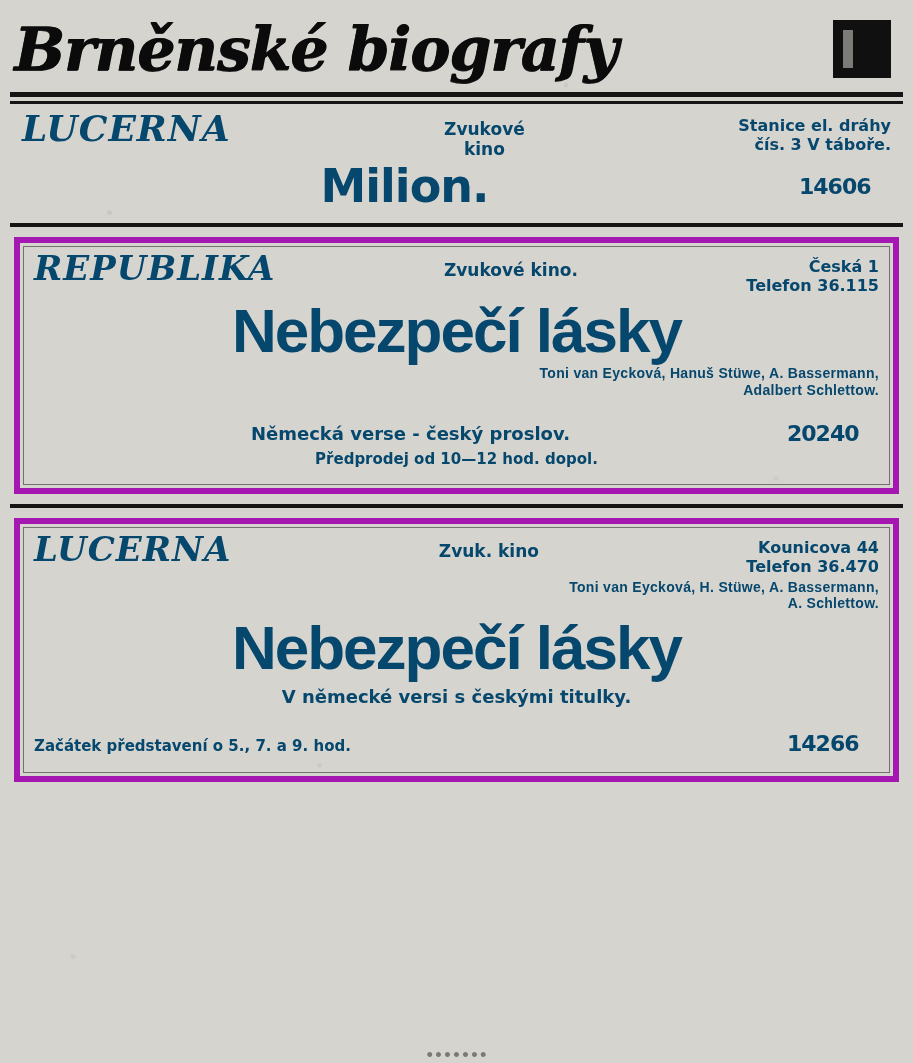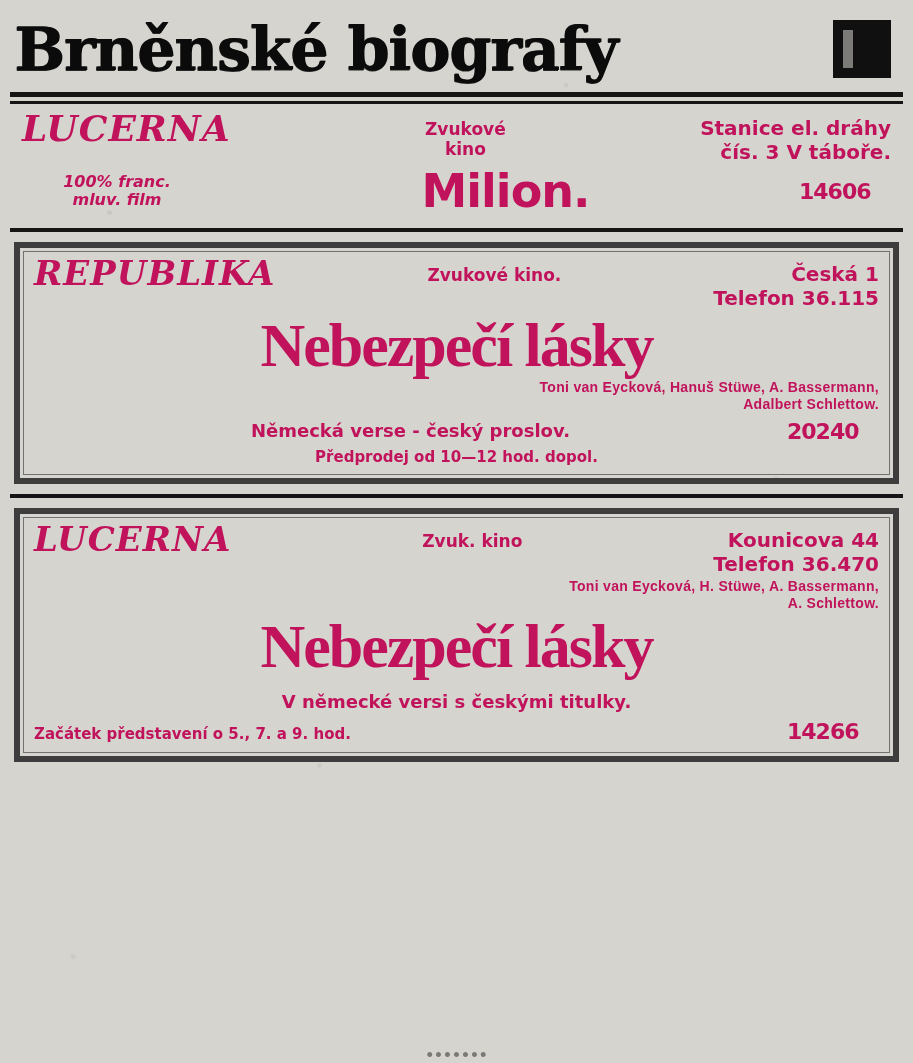--- a/index.html
+++ b/index.html
@@ -37,20 +37,21 @@
 
   
   .masthead {
     position: relative;
     height: 92px;
     padding: 6px 14px 0 14px;
     box-sizing: border-box;
     display: flex;
     align-items: center;
     justify-content: space-between;
+    font-style: italic;
   }
   .masthead-title {
     font-family: "DejaVu Serif", serif;
     font-weight: 700;
     font-size: 60px;
     line-height: 1;
     letter-spacing: -1px;
     color: #111;
     text-shadow: 1px 0 0 #111, 0 1px 0 #2a2a2a;
     white-space: nowrap;
@@ -83,26 +84,26 @@
     margin: 6px 10px 0 10px;
     border-top: 4px solid #1a1a1a;
   }
 
   
   .ad {
     position: relative;
     margin: 0 12px;
     padding: 6px 10px 8px 10px;
     box-sizing: border-box;
-    color: #be185d;
+    color: #0c4a6e;
   }
   .ad.boxed {
-    border: 6px solid #404040;
+    border: 6px solid #a21caf;
     margin: 10px 14px;
-    padding: 8px 14px 12px 14px;
+    padding: 8px 14px 20px 14px;
   }
   .ad.boxed::after {
     content: "";
     position: absolute;
     inset: 3px;
     border: 1px solid rgba(20,20,20,.5);
     pointer-events: none;
   }
 
   .head-row {
@@ -128,21 +129,21 @@
     font-weight: 700;
     font-size: 17px;
     line-height: 1.15;
     text-align: center;
     padding-top: 10px;
     white-space: pre-line;
   }
   .head-right {
     font-family: "DejaVu Sans", sans-serif;
     font-weight: 700;
-    font-size: 20px;
+    font-size: 16px;
     line-height: 1.2;
     text-align: right;
     padding-top: 6px;
     white-space: pre-line;
   }
 
   .row-flex {
     display: flex;
     align-items: center;
     justify-content: space-between;
@@ -173,21 +174,21 @@
     font-family: "DejaVu Sans", sans-serif;
     font-weight: 700;
     font-size: 22px;
     flex: 0 0 auto;
     width: 92px;
     text-align: left;
     letter-spacing: -1px;
   }
 
   .film-title-big {
-    font-family: Liberation Serif, serif;
+    font-family: Liberation Sans, sans-serif;
     font-weight: 700;
     font-size: 62px;
     line-height: 1.02;
     letter-spacing: -2px;
     text-align: center;
     margin: 4px 0 2px 0;
   }
 
   .cast {
     font-family: Liberation Sans, sans-serif;
@@ -198,27 +199,27 @@
     letter-spacing: .3px;
     white-space: pre-line;
     margin: 2px 0;
   }
   .subnote {
     font-family: "DejaVu Sans", sans-serif;
     font-weight: 700;
     font-size: 18px;
     line-height: 1.25;
     text-align: center;
-    margin-top: 12px;
+    margin-top: 6px;
   }
   .subnote-row {
     display: flex;
     align-items: center;
     justify-content: space-between;
-    margin-top: 6px;
+    margin-top: 23px;
   }
   .subnote-row .subnote { flex: 1 1 auto; margin-top: 0; }
   .subnote-row .phone-code { width: 92px; }
 
   .presale {
     font-family: "DejaVu Sans", sans-serif;
     font-weight: 700;
     font-size: 15px;
     text-align: center;
     margin-top: 4px;
@@ -251,22 +252,20 @@
 
   <div class="ad">
     <div class="head-row">
       <div class="cinema-name">LUCERNA</div>
       <div class="head-mid">Zvukové
 kino</div>
       <div class="head-right">Stanice el. dráhy
 čís. 3 V táboře.</div>
     </div>
     <div class="row-flex">
-      <div class="note-left">100% franc.
-mluv. film</div>
       <div class="film-title-mid">Milion.</div>
       <div class="phone-code">14606</div>
     </div>
   </div>
 
   <div class="rule-single"></div>
 
   <div class="ad boxed">
     <div class="head-row">
       <div class="cinema-name small">REPUBLIKA</div>

